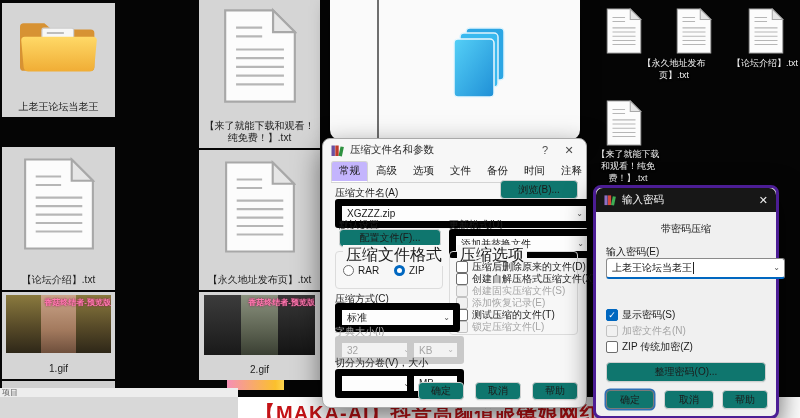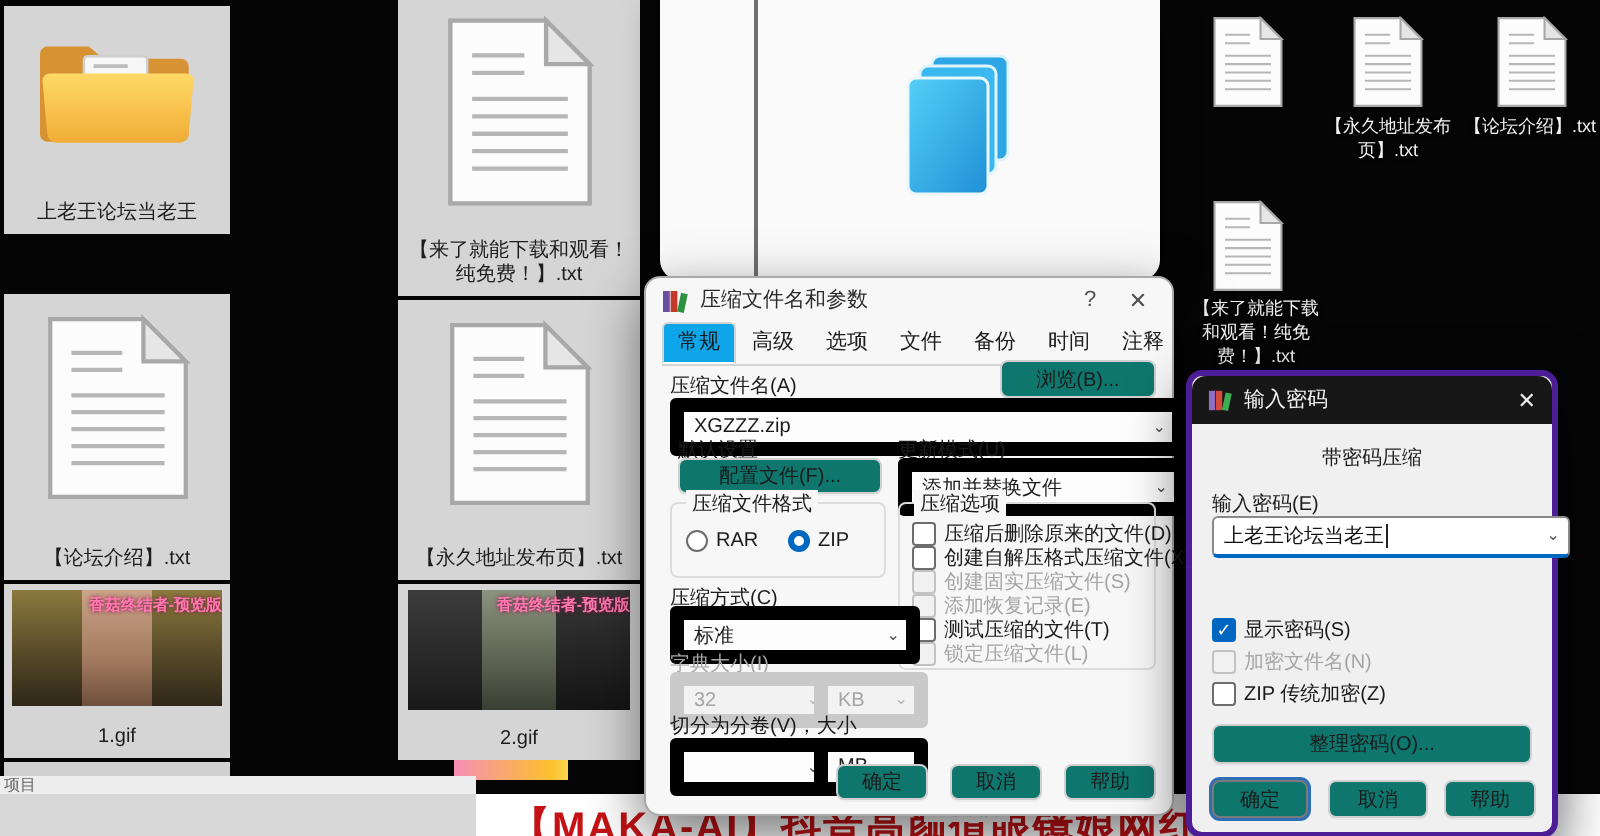--- a/index.html
+++ b/index.html
@@ -37,39 +37,39 @@
     box-shadow:0 1px 0 rgba(0,0,0,.04);} 
   .combo{position:absolute;background:#fdfdfd;border:7px solid #000000;border-radius:3px;
     font-size:10px;color:#1b1b1b;display:flex;align-items:center;padding:0 14px 0 5px;overflow:hidden;white-space:nowrap;}
   .combo .chev{position:absolute;right:3px;top:50%;transform:translateY(-58%);font-size:8px;color:#555;}
   .combo.disabled{background:#f2f2f2;border-color:#c9c9c9;color:#a5a5a5;}
   .combo.disabled .chev{color:#b5b5b5;}
   .lab{position:absolute;font-size:10px;color:#1b1b1b;white-space:nowrap;}
   .lab.disabled{color:#a5a5a5;}
   .fieldset{position:absolute;border:1px solid #dcdcdc;border-radius:4px;}
   .fieldset .legend{position:absolute;top:-7px;left:7px;background:#f7f7f7;padding:0 3px;
-    font-size:10px;color:#1b1b1b;white-space:nowrap;}
+    font-size:16px;color:#1b1b1b;white-space:nowrap;}
   .cbrow{position:absolute;display:flex;align-items:center;gap:4px;font-size:10px;color:#1b1b1b;white-space:nowrap;}
   .cbrow .box{width:10px;height:10px;border:1px solid #6d6d6d;border-radius:2px;background:#fff;
     display:flex;align-items:center;justify-content:center;font-size:9px;color:#fff;flex:0 0 auto;}
   .cbrow.checked .box{background:#0067c0;border-color:#0067c0;}
   .cbrow.disabled{color:#a5a5a5;}
   .cbrow.disabled .box{border-color:#c2c2c2;background:#f1f1f1;}
   .radiorow{display:flex;align-items:center;gap:4px;font-size:10px;color:#1b1b1b;}
   .radio{width:11px;height:11px;border-radius:50%;border:1px solid #6d6d6d;background:#fff;box-sizing:border-box;}
   .radio.on{border:3.5px solid #0067c0;}
   
   #rardlg{position:absolute;left:322px;top:138px;width:263px;height:268px;background:#f7f7f7;
     border:1px solid #a9a9a9;border-radius:8px;box-shadow:0 10px 28px rgba(0,0,0,.55);}
   #rardlg .titlebar{position:absolute;left:0;top:0;right:0;height:22px;display:flex;align-items:center;padding:0 8px;gap:6px;}
   #rardlg .title{font-size:10.5px;color:#2b2b2b;flex:1;white-space:nowrap;overflow:hidden;}
   .wbtn{font-size:11px;color:#4e4e4e;width:18px;text-align:center;}
   #rardlg .tabs{position:absolute;left:8px;right:8px;top:25px;height:18px;border-bottom:1px solid #d4d4d4;display:flex;align-items:flex-end;}
   #rardlg .tab{font-size:10.5px;color:#1b1b1b;padding:2px 7px 3px;border:1px solid transparent;white-space:nowrap;}
-  #rardlg .tab.active{background:#0ea5e9;border-color:#d4d4d4;border-bottom-color:#fff;border-radius:3px 3px 0 0;}
+  #rardlg .tab.active{background:#c4b5fd;border-color:#d4d4d4;border-bottom-color:#fff;border-radius:3px 3px 0 0;}
   
   #pwddlg{position:absolute;left:593px;top:185px;width:180px;height:228px;background:#f0f0f0;
     border:3px solid #4c1d95;border-radius:8px;box-shadow:0 10px 28px rgba(0,0,0,.65);}
   #pwddlg .titlebar{position:absolute;left:0;top:0;right:0;height:24px;background:#171717;
     border-radius:7px 7px 0 0;display:flex;align-items:center;padding:0 8px;gap:6px;}
   #pwddlg .title{font-size:10.5px;color:#f4f4f4;flex:1;}
   #pwddlg .close{font-size:11px;color:#eee;}
   .pwcombo{position:absolute;left:10px;top:70px;width:158px;height:18px;background:#fff;
     border:1px solid #8a8a8a;border-bottom:2px solid #0067c0;border-radius:3px;font-size:10px;color:#111;
     display:flex;align-items:center;padding:0 14px 0 5px;}
@@ -164,21 +164,21 @@
     <path d="M1,1 H23 L33,11 V43 H1 Z" fill="#fcfcfc" stroke="#a8a8a8"></path>
       <path d="M23,1 V11 H33 Z" fill="#e6e6e6" stroke="#a8a8a8"></path>
     <path d="M6,9 H18 M6,13 H18 M6,19 H28 M6,23 H28 M6,27 H28 M6,31 H28 M6,35 H28" stroke="#b6b6b6"></path>
   </svg>
 
   <svg class="doc" style="left:676px;top:8px;" width="36" height="46" viewBox="0 0 34 44">
     <path d="M1,1 H23 L33,11 V43 H1 Z" fill="#fcfcfc" stroke="#a8a8a8"></path>
       <path d="M23,1 V11 H33 Z" fill="#e6e6e6" stroke="#a8a8a8"></path>
     <path d="M6,9 H18 M6,13 H18 M6,19 H28 M6,23 H28 M6,27 H28 M6,31 H28 M6,35 H28" stroke="#b6b6b6"></path>
   </svg>
-  <div class="dlabel" style="left:658px;top:57px;width:72px;">
+  <div class="dlabel" style="left:638px;top:57px;width:72px;">
     <div>【永久地址发布</div>
     <div>页】.txt</div>
   </div>
 
   <svg class="doc" style="left:748px;top:8px;" width="36" height="46" viewBox="0 0 34 44">
     <path d="M1,1 H23 L33,11 V43 H1 Z" fill="#fcfcfc" stroke="#a8a8a8"></path>
       <path d="M23,1 V11 H33 Z" fill="#e6e6e6" stroke="#a8a8a8"></path>
     <path d="M6,9 H18 M6,13 H18 M6,19 H28 M6,23 H28 M6,27 H28 M6,31 H28 M6,35 H28" stroke="#b6b6b6"></path>
   </svg>
   <div class="dlabel" style="left:726px;top:57px;width:78px;">

